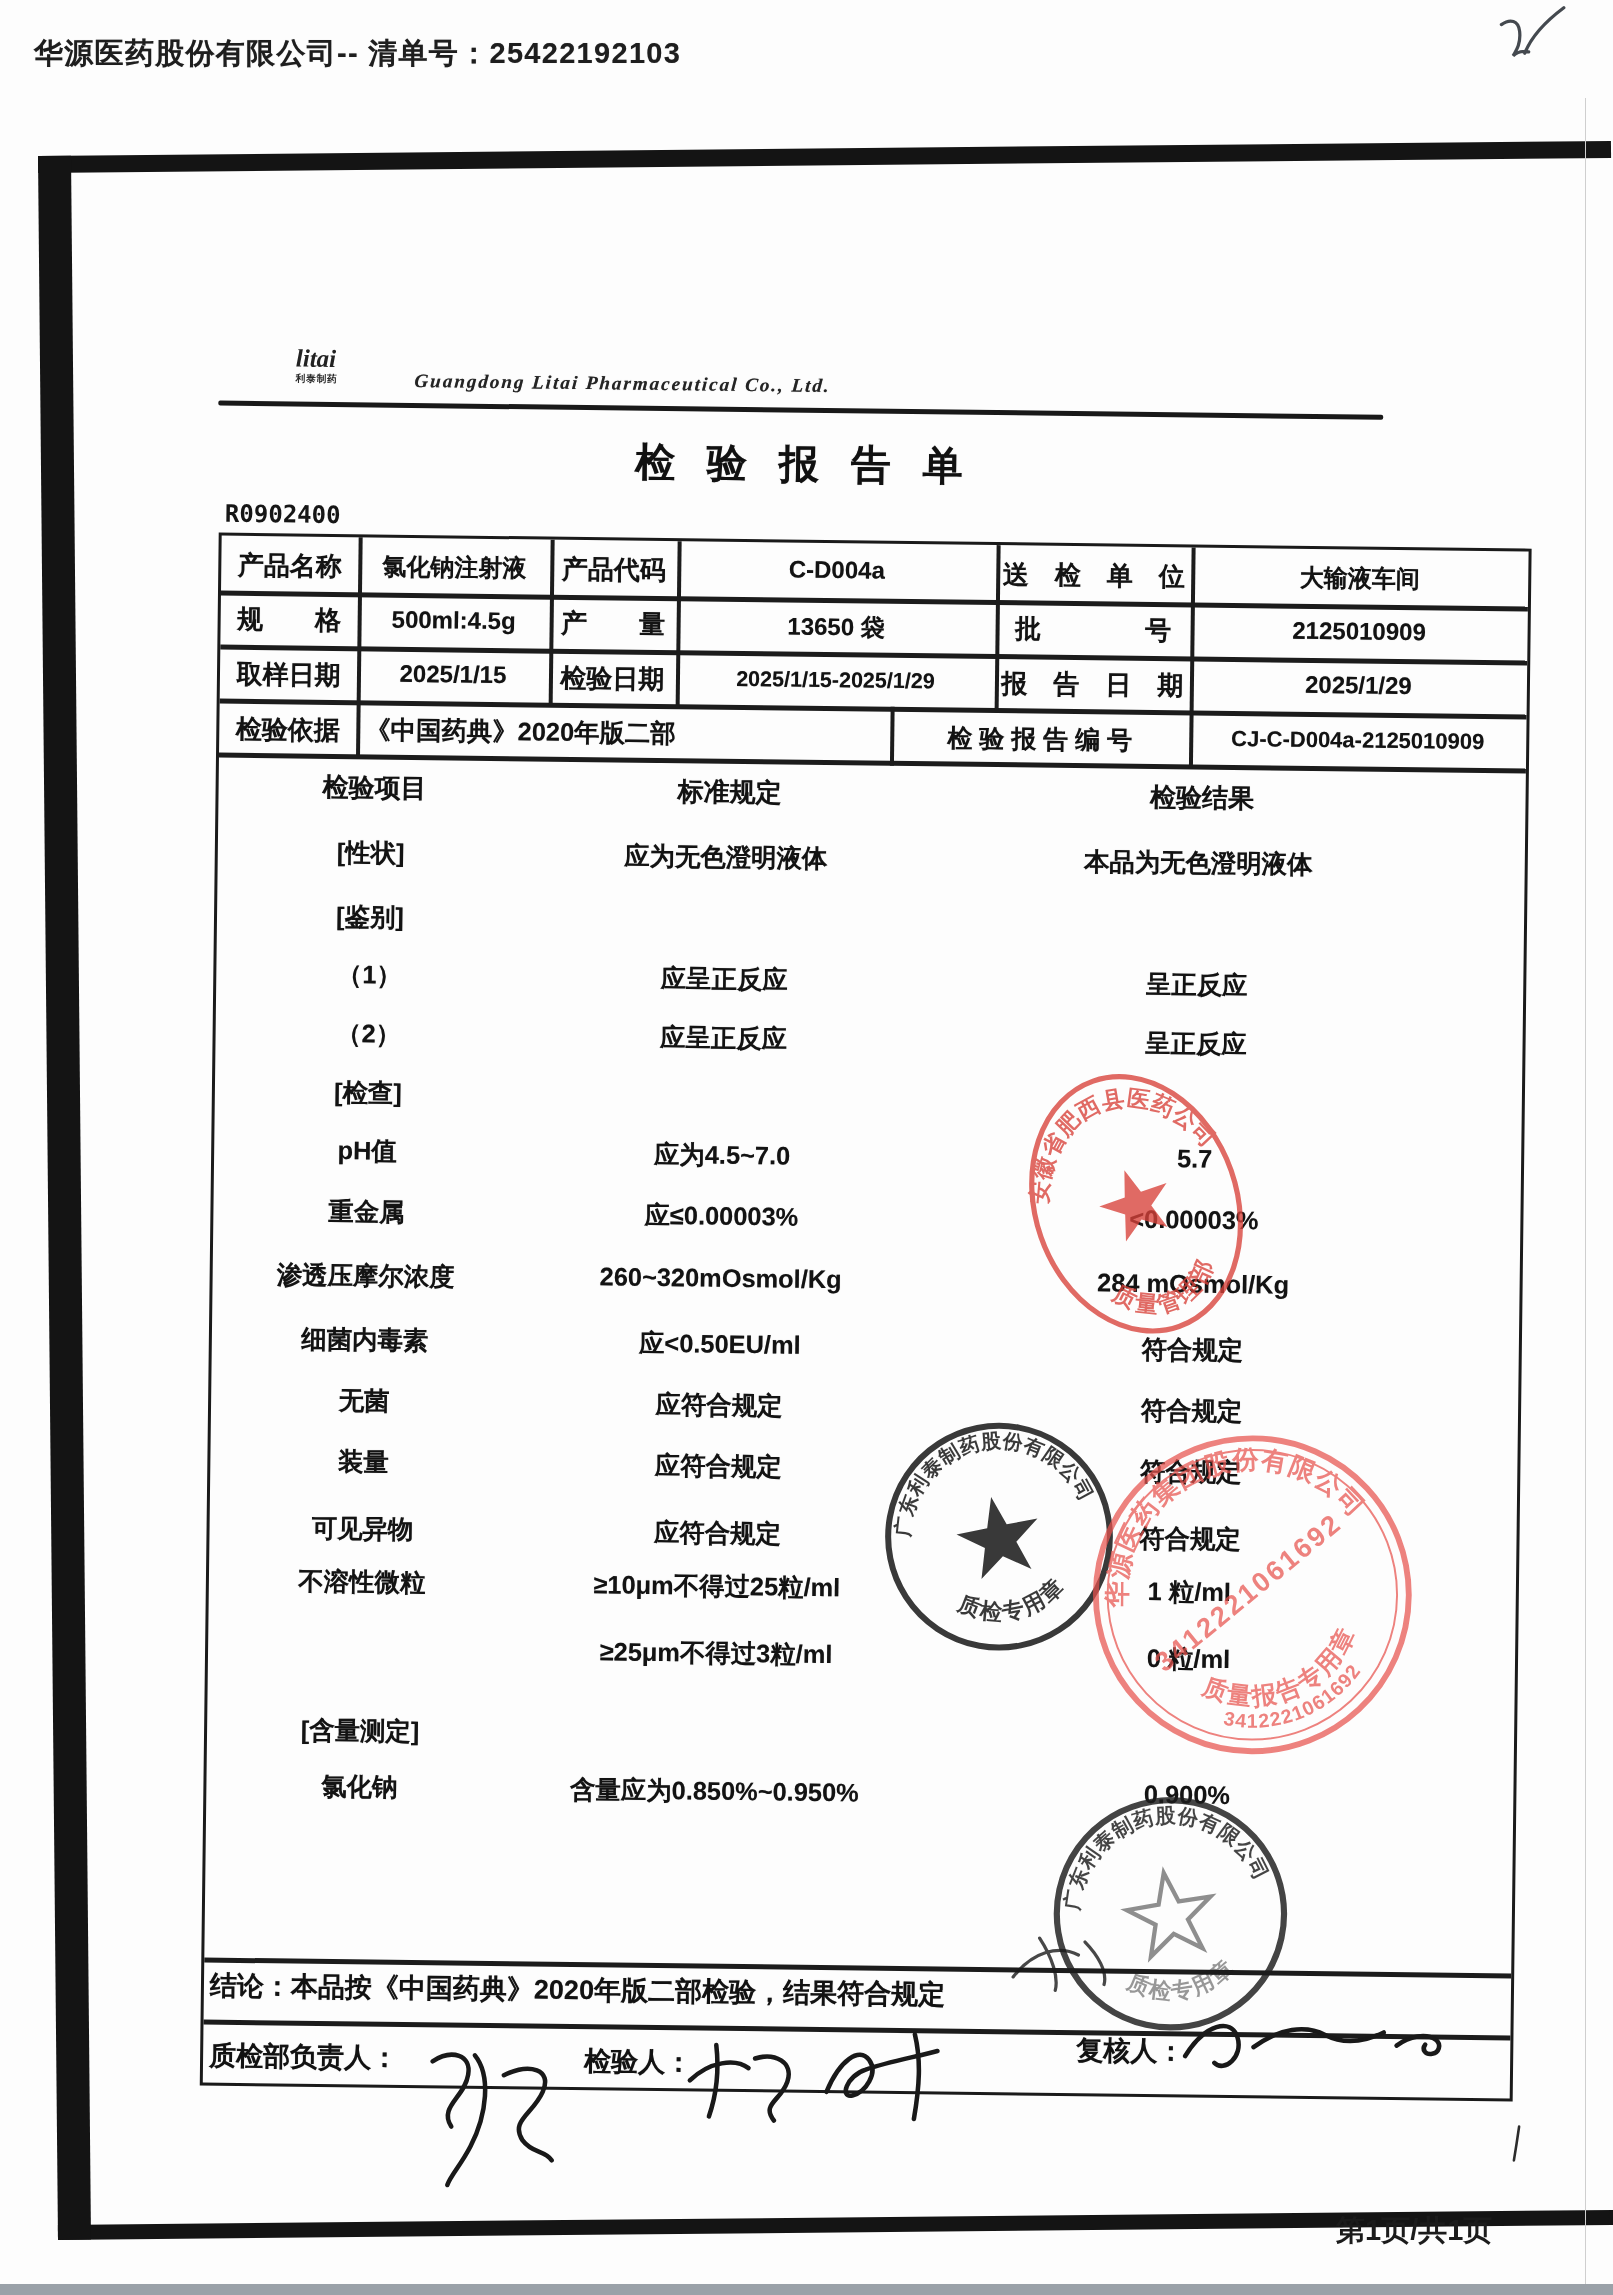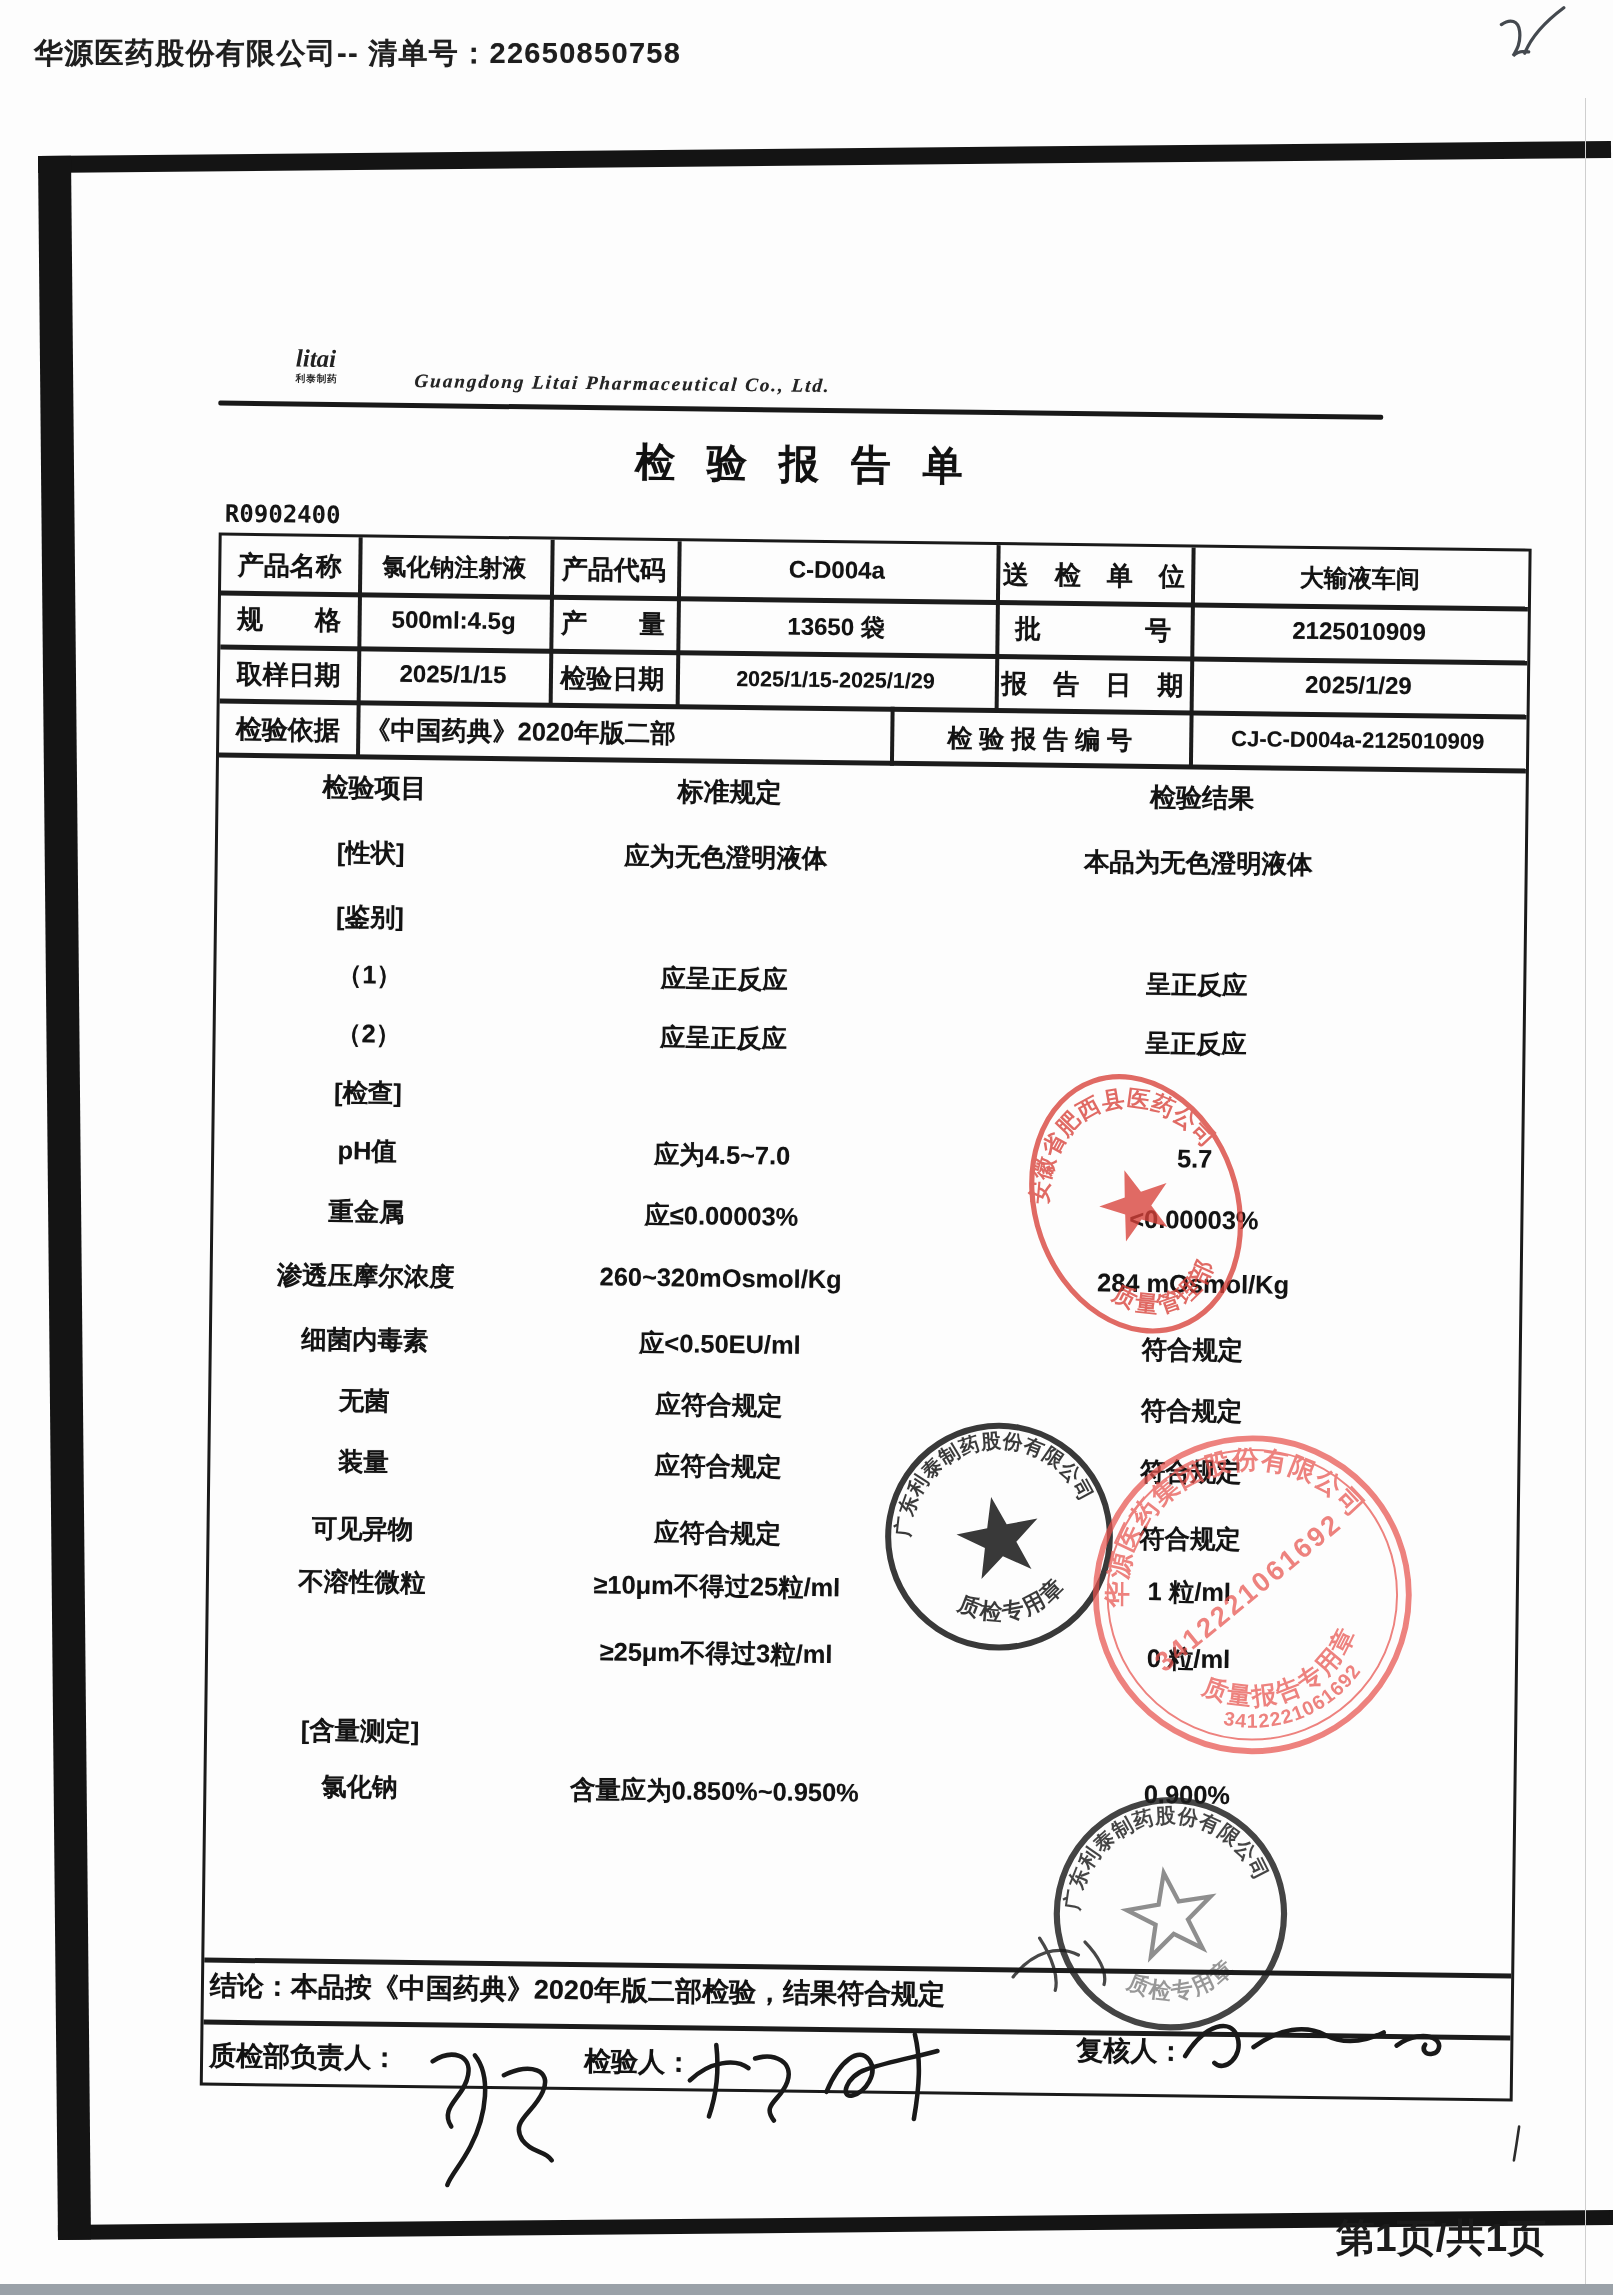--- a/index.html
+++ b/index.html
@@ -6,21 +6,21 @@
   .canvas{position:relative;width:1613px;height:2295px;background:#fdfdfd;overflow:hidden;
           font-family:"Liberation Sans","DejaVu Sans",sans-serif;color:#151515;}
   .scan-header{position:absolute;left:34px;top:34px;font-size:29px;font-weight:700;
                letter-spacing:1.3px;color:#1e1e1e;text-shadow:0 0 0.7px rgba(0,0,0,.4);}
   
   .frame{position:absolute;left:38px;top:156px;width:1540px;height:2052px;
          border-left:33px solid #141414;border-top:17.6px solid #141414;border-bottom:15px solid #141414;
          transform:rotate(-0.55deg);transform-origin:0 0;}
   .right-edge{position:absolute;left:1585px;top:98px;width:1.3px;height:2187px;background:#cfcfcf;}
   .bottom-strip{position:absolute;left:0;top:2284px;width:1613px;height:11px;background:#9aa1a8;}
-  .page-footer{position:absolute;left:1336px;top:2211px;font-size:39px;font-weight:600;color:#1b1b1b;}
+  .page-footer{position:absolute;left:1336px;top:2211px;font-size:29px;font-weight:600;color:#1b1b1b;}
   
   .sheet{position:absolute;left:91px;top:182px;width:1462px;height:1960px;
          transform:rotate(0.70deg);transform-origin:0 0;}
   .abs{position:absolute;}
   .logo-main{font-family:"Liberation Serif","DejaVu Serif",serif;font-style:italic;font-weight:700;
              font-size:25px;color:#222;}
   .logo-sub{font-size:9.8px;letter-spacing:0.7px;color:#2a2a2a;font-weight:700;}
   .company-en{font-family:"Liberation Serif","DejaVu Serif",serif;font-style:italic;font-weight:700;
               font-size:19px;letter-spacing:2px;color:#242424;text-shadow:0 0 0.7px rgba(0,0,0,.5);
               transform:skewX(-4deg);}
@@ -51,21 +51,21 @@
   .stamp{position:absolute;}
   .stamp text{font-weight:700;}
   .sig{position:absolute;}
   .sig path{fill:none;stroke:#191919;stroke-linecap:round;stroke-linejoin:round;}
 </style>
 </head>
 <body>
 
 <div class="canvas">
 
-  <div class="scan-header">华源医药股份有限公司-- 清单号：22650850758</div>
+  <div class="scan-header">华源医药股份有限公司-- 清单号：25422192103</div>
 
   <svg class="abs" style="left:1491px;top:5.2px;" width="78" height="62" viewBox="0 0 120 95">
     <path d="M112,4 C88,22 62,48 52,74 M16,30 C30,20 42,24 44,40 C46,58 40,68 34,78 C40,72 50,70 58,72" fill="none" stroke="#44494f" stroke-width="5" stroke-linecap="round"></path>
   </svg>
 
   <svg class="abs" style="left:1510px;top:2124px;" width="13" height="39" viewBox="0 0 20 60">
     <path d="M6,56 C9,38 12,18 14,4" fill="none" stroke="#2c2c2c" stroke-width="4" stroke-linecap="round"></path>
   </svg>
 
   <div class="frame"></div>

